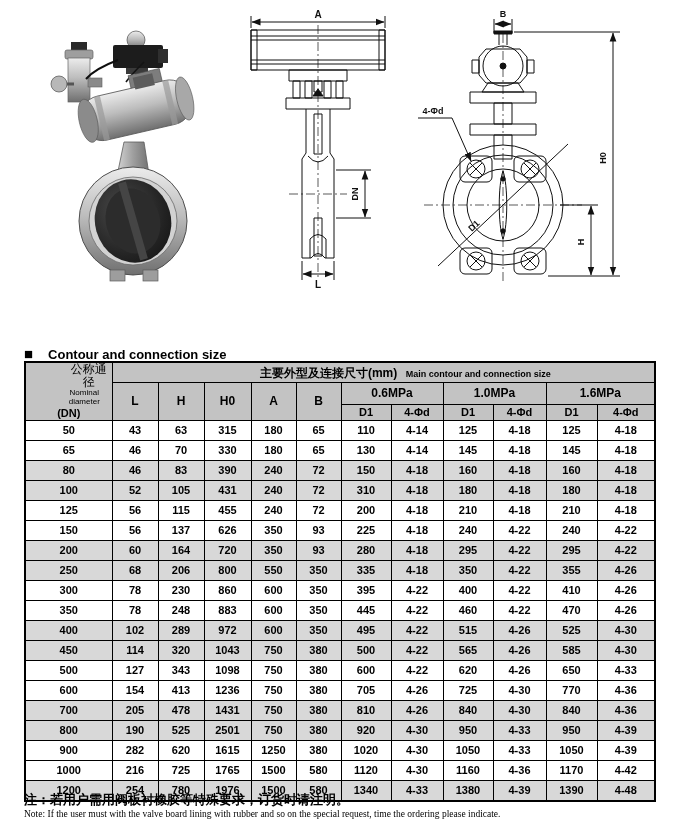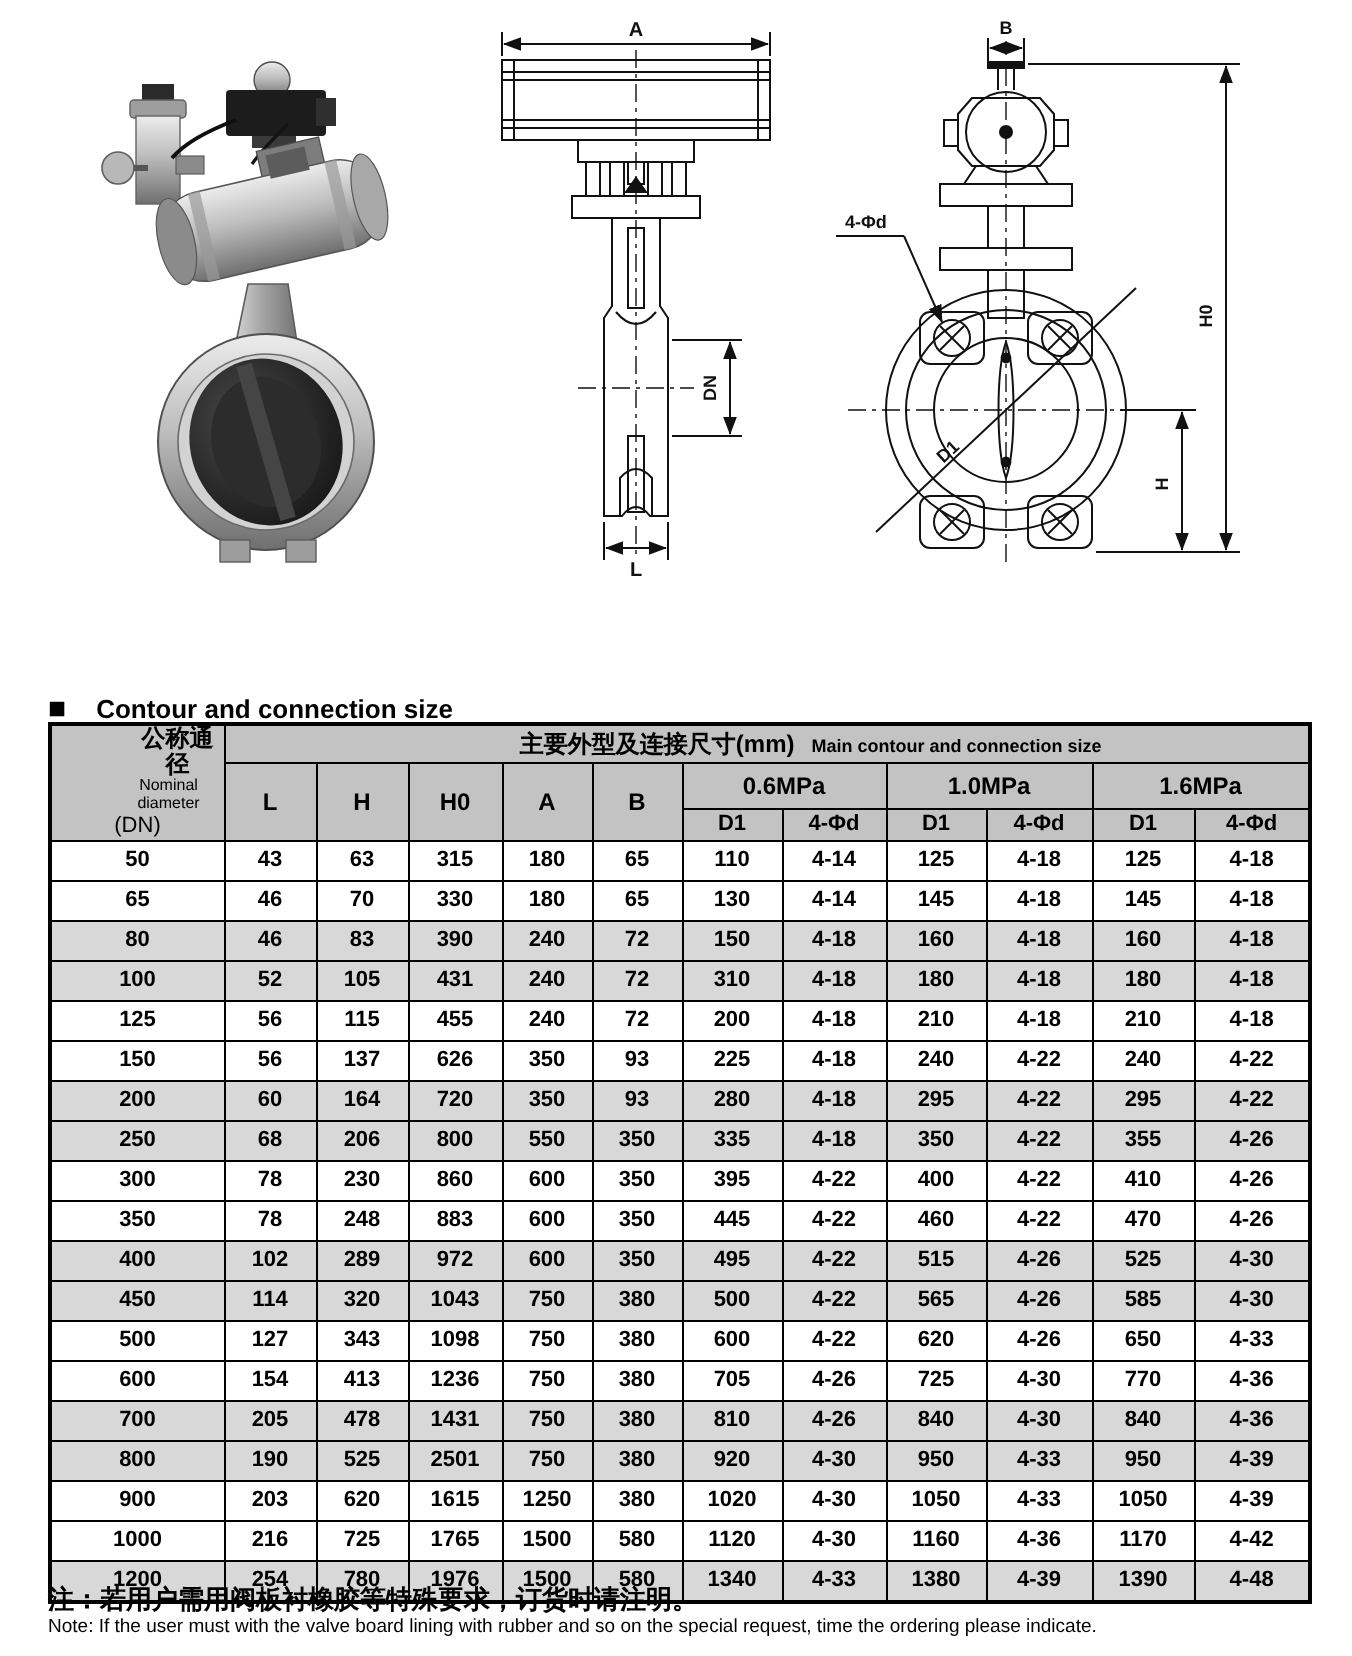--- a/index.html
+++ b/index.html
@@ -21,31 +21,31 @@
   #section-title .cn{font-size:16px;font-weight:bold;color:#000;letter-spacing:0.5px;}
   #section-title .frac{display:inline-flex;flex-direction:column;align-items:center;line-height:1;font-size:8.5px;font-weight:bold;vertical-align:2px;transform:translateY(-3px);margin:0 1px;}
   #section-title .en{font-size:13px;font-weight:bold;margin-left:9px;color:#000;margin-top:20px;}
 
   
   #dim-table{position:absolute;left:24px;top:361px;width:630px;border-collapse:collapse;table-layout:fixed;border:2px solid #000;}
   #dim-table th,#dim-table td{border:1px solid #000;text-align:center;vertical-align:middle;padding:0;overflow:hidden;}
   #dim-table thead th{background:#c3c3c3;font-weight:bold;color:#000;}
   .hdr-main-cn{font-size:12px;font-weight:bold;}
   .hdr-main-en{font-size:9px;font-weight:bold;margin-left:4px;}
-  .hdr-nominal-cn{font-size:12px;font-weight:bold;line-height:1.1;padding-left:40px;}
+  .hdr-nominal-cn{font-size:12px;font-weight:normal;line-height:1.1;padding-left:40px;}
   .hdr-nominal-en{font-size:8px;font-weight:normal;line-height:1.1;margin-left:31px;}
-  .hdr-nominal-dn{font-size:11px;font-weight:normal;line-height:1.15;}
+  .hdr-nominal-dn{font-size:11px;font-weight:bold;line-height:1.15;}
   .hdr-dim{font-size:12px;height:15px;}
   .hdr-press{font-size:12px;height:15px;}
   .hdr-sub{font-size:11px;height:15px;}
   #dim-table tbody td{font-size:11px;font-weight:bold;height:19px;line-height:19px;background:#ffffff;color:#000;}
   #dim-table tbody tr.shaded td{background:#d8d8d8;}
 
   
-  #notes{position:absolute;left:24px;top:792px;}
+  #notes{position:absolute;left:24px;top:792px;font-family:Liberation Serif, serif;}
   #note-cn{font-size:13px;font-weight:bold;color:#000;line-height:1.25;}
   #note-en{font-size:9.5px;color:#000;line-height:1.3;text-align:right;}
 </style>
 </head>
 <body>
 
 <div id="page">
 
   <svg id="fig-photo" class="fig" width="195" height="275" viewBox="0 0 195 275" aria-label="pneumatic butterfly valve photo">
     <defs>
@@ -515,21 +515,21 @@
           <td>380</td>
           <td>920</td>
           <td>4-30</td>
           <td>950</td>
           <td>4-33</td>
           <td>950</td>
           <td>4-39</td>
         </tr>
         <tr>
           <td>900</td>
-          <td>203</td>
+          <td>282</td>
           <td>620</td>
           <td>1615</td>
           <td>1250</td>
           <td>380</td>
           <td>1020</td>
           <td>4-30</td>
           <td>1050</td>
           <td>4-33</td>
           <td>1050</td>
           <td>4-39</td>

